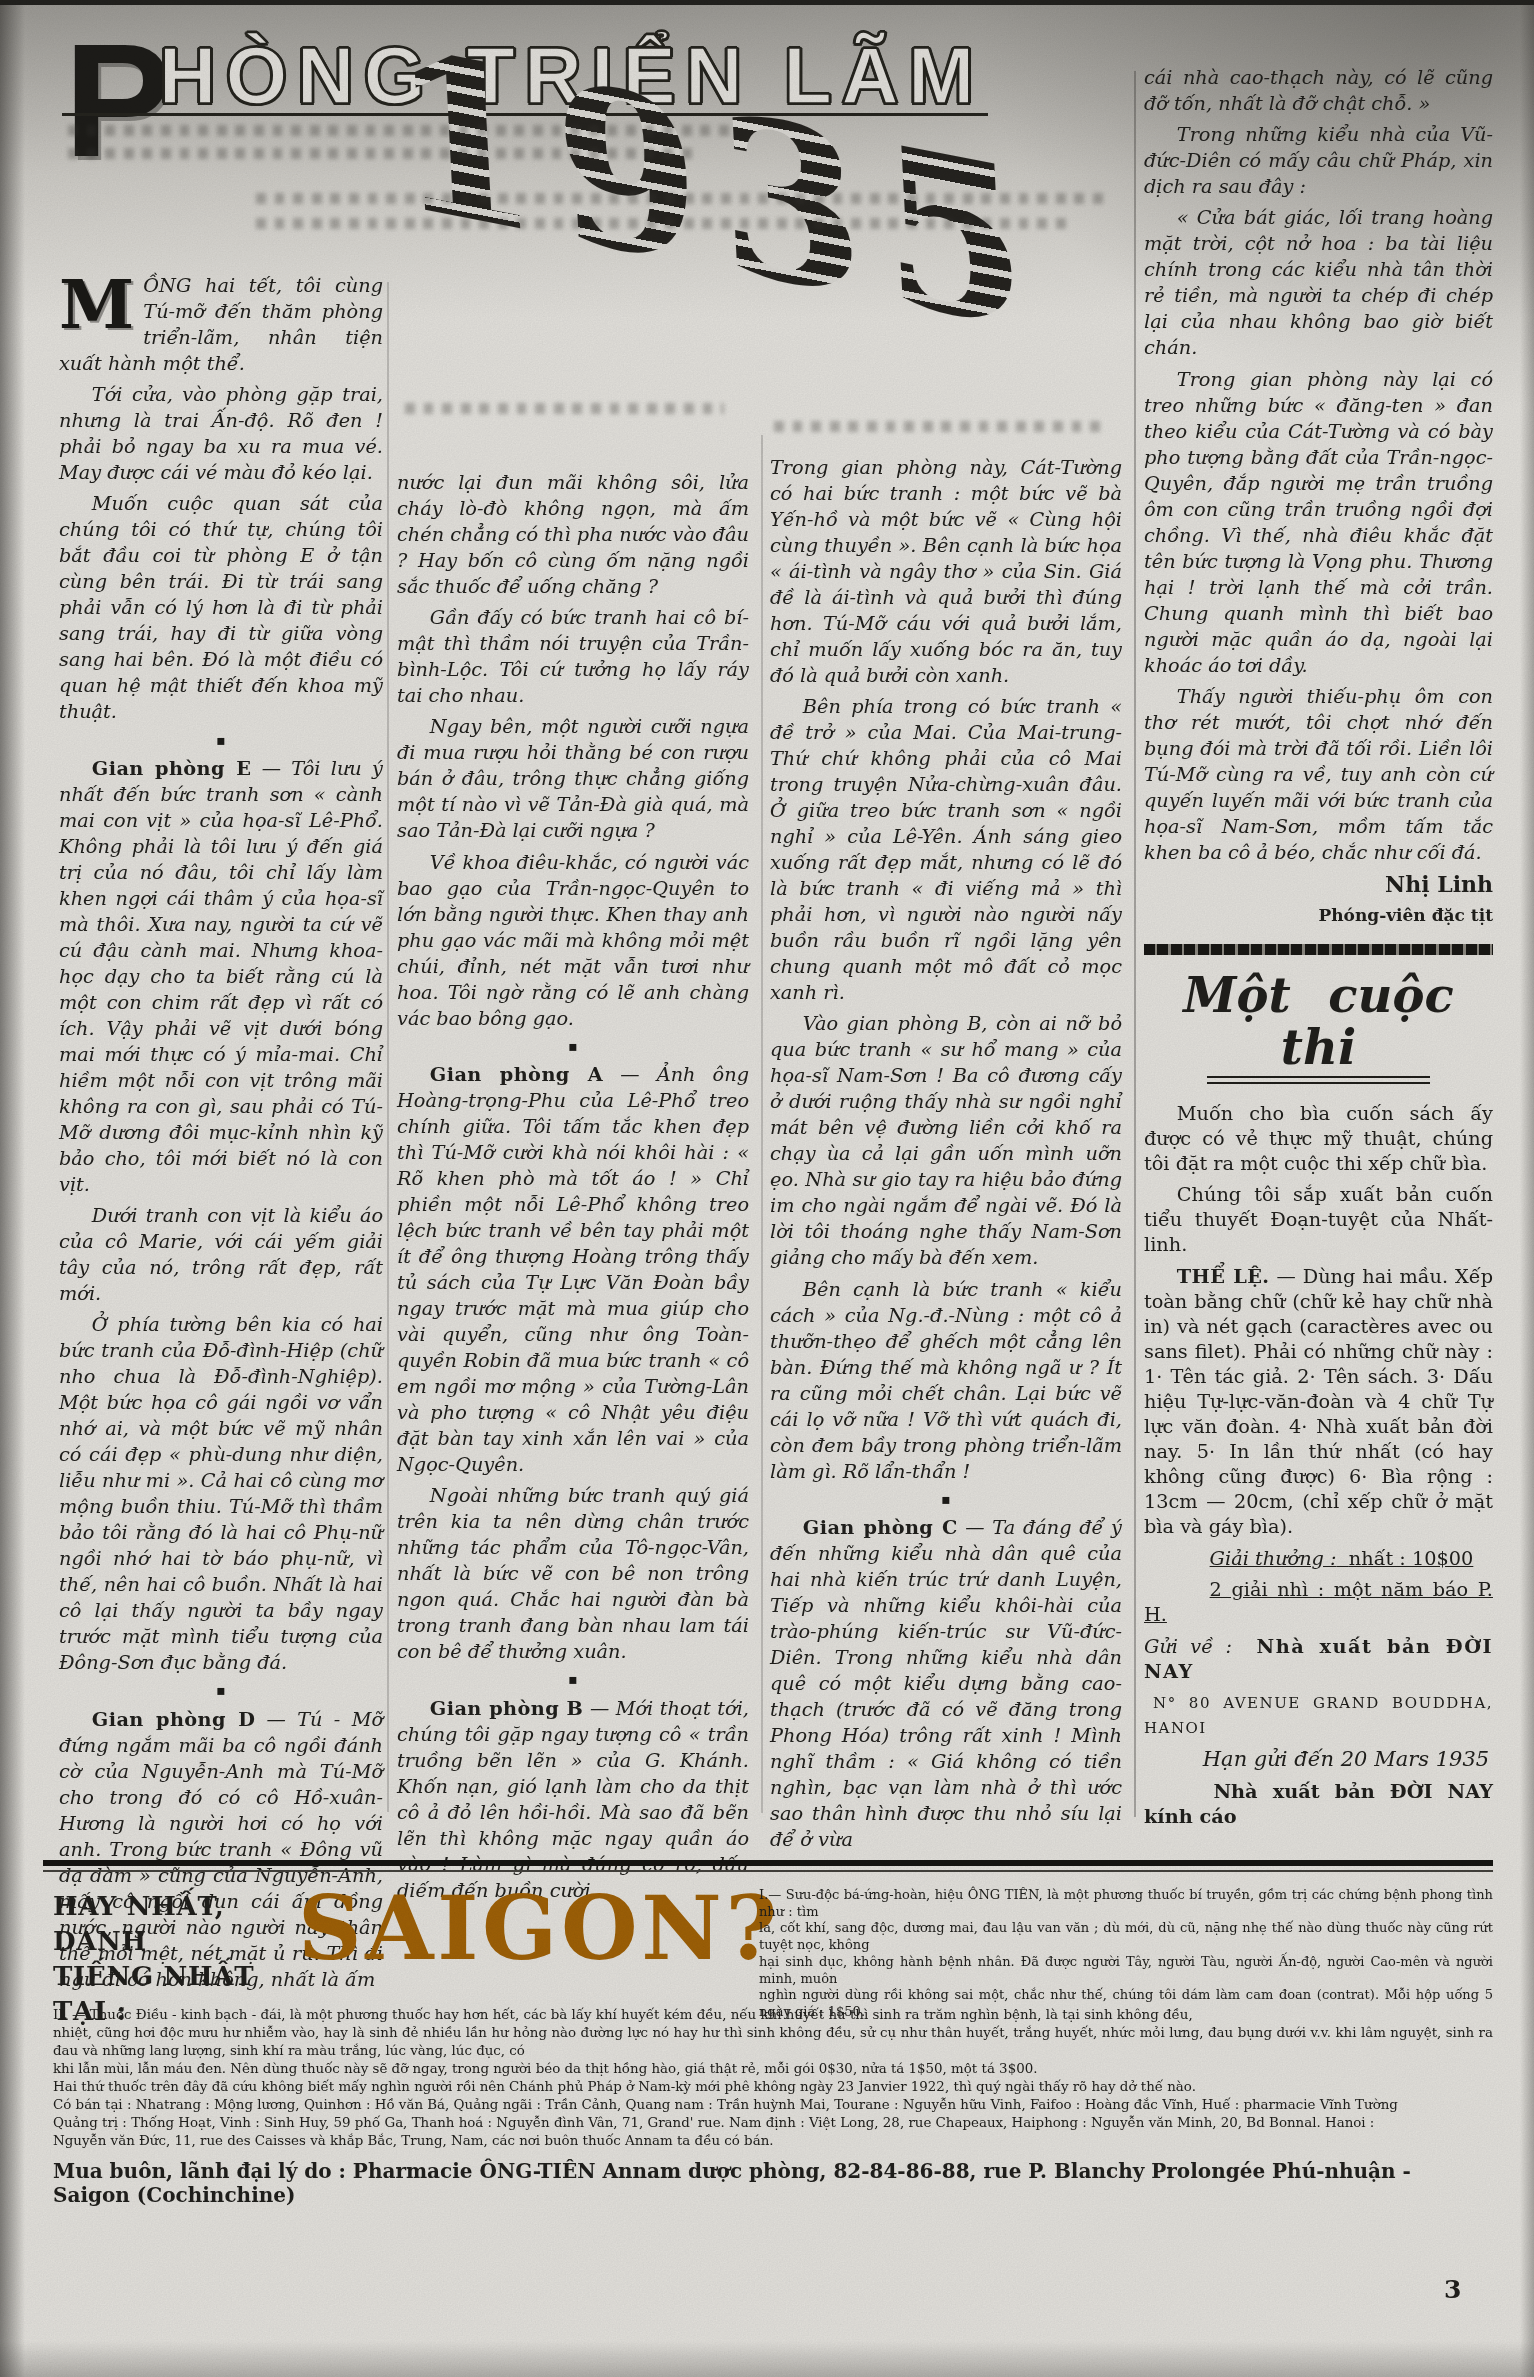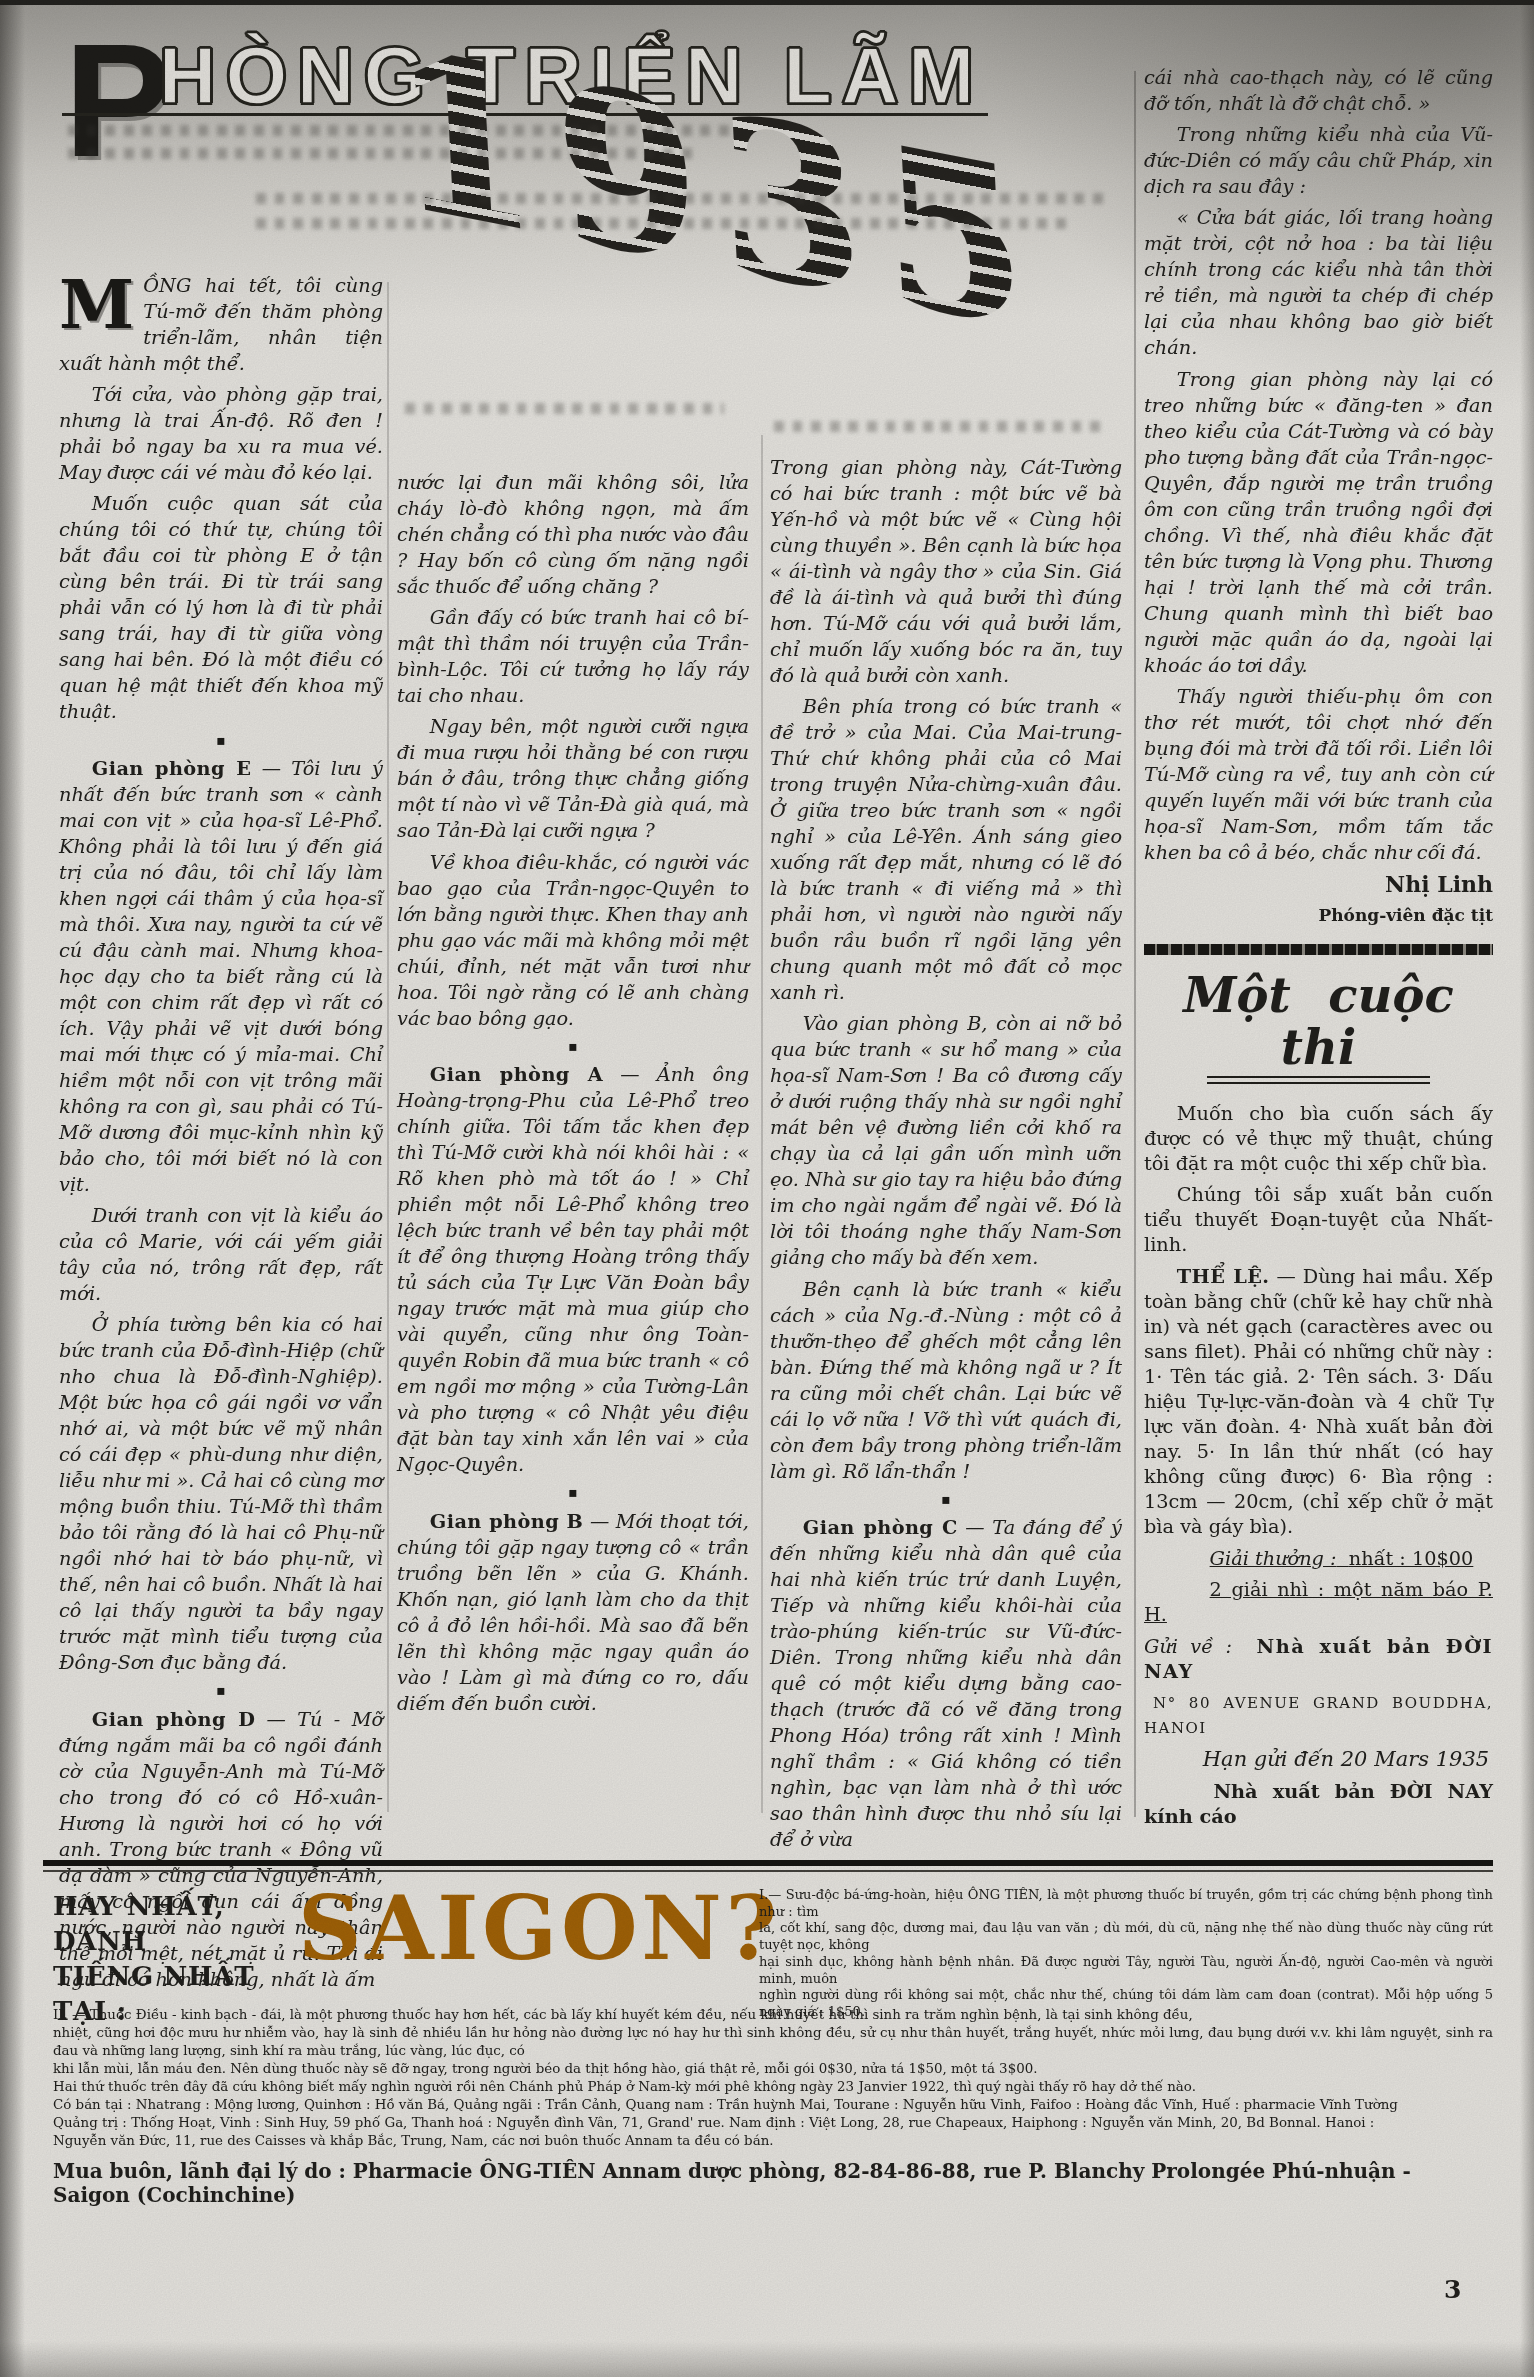--- a/index.html
+++ b/index.html
@@ -125,20 +125,21 @@
   <p><b class="shead">Gian phòng D</b><span> — Tú - Mỡ đứng ngắm mãi ba cô ngồi đánh cờ của Nguyễn-Anh mà Tú-Mỡ cho trong đó có cô Hồ-xuân-Hương là người hơi có họ với anh. Trong bức tranh « Đông vũ dạ đàm » cũng của Nguyễn-Anh, mấy cô ngồi đun cái ấm đồng nước, người nào người nấy thân thể mỏi mệt, nét mặt ủ rũ. Thì đi ngủ đi có hơn không, nhất là ấm</span></p>
 </div>
 
 <div class="col" style="left:397px;top:435px;width:352px;margin-top:35px;">
   <p class="intro"><span>nước lại đun mãi không sôi, lửa cháy lò-đò không ngọn, mà ấm chén chẳng có thì pha nước vào đâu ? Hay bốn cô cùng ốm nặng ngồi sắc thuốc để uống chăng ?</span></p>
   <p><span>Gần đấy có bức tranh hai cô bí-mật thì thầm nói truyện của Trần-bình-Lộc. Tôi cứ tưởng họ lấy ráy tai cho nhau.</span></p>
   <p><span>Ngay bên, một người cưỡi ngựa đi mua rượu hỏi thằng bé con rượu bán ở đâu, trông thực chẳng giống một tí nào vì vẽ Tản-Đà già quá, mà sao Tản-Đà lại cưỡi ngựa ?</span></p>
   <p><span>Về khoa điêu-khắc, có người vác bao gạo của Trần-ngọc-Quyên to lớn bằng người thực. Khen thay anh phu gạo vác mãi mà không mỏi mệt chúi, đỉnh, nét mặt vẫn tươi như hoa. Tôi ngờ rằng có lẽ anh chàng vác bao bông gạo.</span></p>
   <div class="orn">▪</div>
   <p><b class="shead">Gian phòng A</b><span> — Ảnh ông Hoàng-trọng-Phu của Lê-Phổ treo chính giữa. Tôi tấm tắc khen đẹp thì Tú-Mỡ cười khà nói khôi hài : « Rõ khen phò mà tốt áo ! » Chỉ phiền một nỗi Lê-Phổ không treo lệch bức tranh về bên tay phải một ít để ông thượng Hoàng trông thấy tủ sách của Tự Lực Văn Đoàn bầy ngay trước mặt mà mua giúp cho vài quyển, cũng như ông Toàn-quyền Robin đã mua bức tranh « cô em ngồi mơ mộng » của Tường-Lân và pho tượng « cô Nhật yêu điệu đặt bàn tay xinh xắn lên vai » của Ngọc-Quyên.</span></p>
+  <p><span>Ngoài những bức tranh quý giá trên kia ta nên dừng chân trước những tác phẩm của Tô-ngọc-Vân, nhất là bức vẽ con bê non trông ngon quá. Chắc hai người đàn bà trong tranh đang bàn nhau lam tái con bê để thưởng xuân.</span></p>
   <div class="orn">▪</div>
   <p><b class="shead">Gian phòng B</b><span> — Mới thoạt tới, chúng tôi gặp ngay tượng cô « trần truồng bẽn lẽn » của G. Khánh. Khốn nạn, gió lạnh làm cho da thịt cô ả đỏ lên hồi-hồi. Mà sao đã bẽn lẽn thì không mặc ngay quần áo vào ! Làm gì mà đứng co ro, dấu diếm đến buồn cười.</span></p>
 </div>
 
 <div class="col" style="left:770px;top:455px;width:352px;">
   <p class="intro"><span>Trong gian phòng này, Cát-Tường có hai bức tranh : một bức vẽ bà Yến-hồ và một bức vẽ « Cùng hội cùng thuyền ». Bên cạnh là bức họa « ái-tình và ngây thơ » của Sin. Giá đề là ái-tình và quả bưởi thì đúng hơn. Tú-Mỡ cáu với quả bưởi lắm, chỉ muốn lấy xuống bóc ra ăn, tuy đó là quả bưởi còn xanh.</span></p>
   <p><span>Bên phía trong có bức tranh « đề trở » của Mai. Của Mai-trung-Thứ chứ không phải của cô Mai trong truyện Nửa-chừng-xuân đâu. Ở giữa treo bức tranh sơn « ngồi nghỉ » của Lê-Yên. Ánh sáng gieo xuống rất đẹp mắt, nhưng có lẽ đó là bức tranh « đi viếng mả » thì phải hơn, vì người nào người nấy buồn rầu buồn rĩ ngồi lặng yên chung quanh một mô đất cỏ mọc xanh rì.</span></p>
   <p><span>Vào gian phòng B, còn ai nỡ bỏ qua bức tranh « sư hổ mang » của họa-sĩ Nam-Sơn ! Ba cô đương cấy ở dưới ruộng thấy nhà sư ngồi nghỉ mát bên vệ đường liền cởi khố ra chạy ùa cả lại gần uốn mình uỡn ẹo. Nhà sư gio tay ra hiệu bảo đứng im cho ngài ngắm để ngài vẽ. Đó là lời tôi thoáng nghe thấy Nam-Sơn giảng cho mấy bà đến xem.</span></p>
   <p><span>Bên cạnh là bức tranh « kiểu cách » của Ng.-đ.-Nùng : một cô ả thưỡn-thẹo để ghếch một cẳng lên bàn. Đứng thế mà không ngã ư ? Ít ra cũng mỏi chết chân. Lại bức vẽ cái lọ vỡ nữa ! Vỡ thì vứt quách đi, còn đem bầy trong phòng triển-lãm làm gì. Rõ lẩn-thẩn !</span></p>
   <div class="orn">▪</div>

